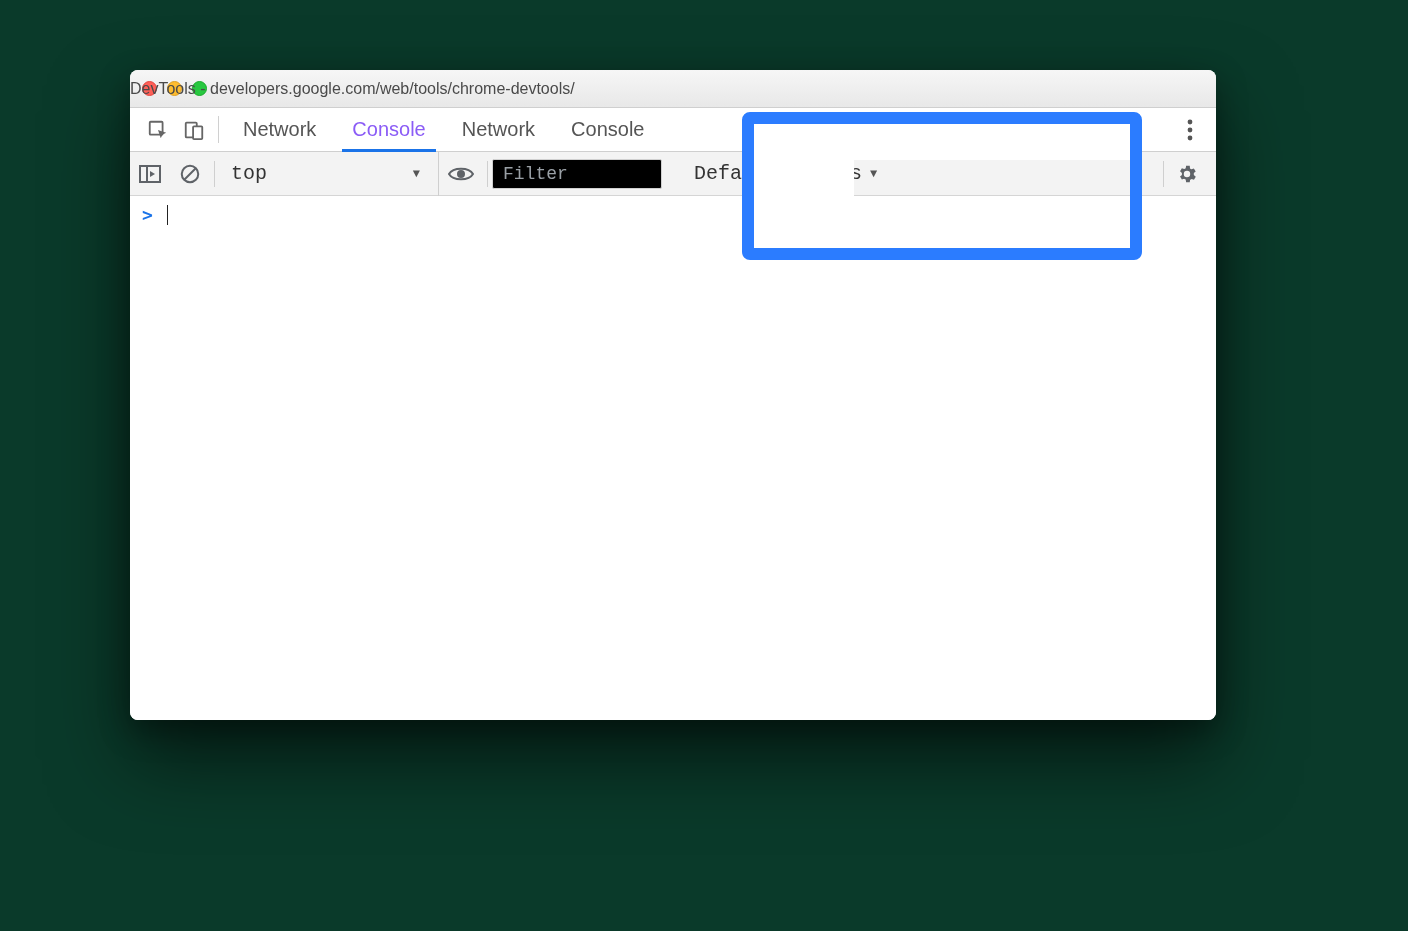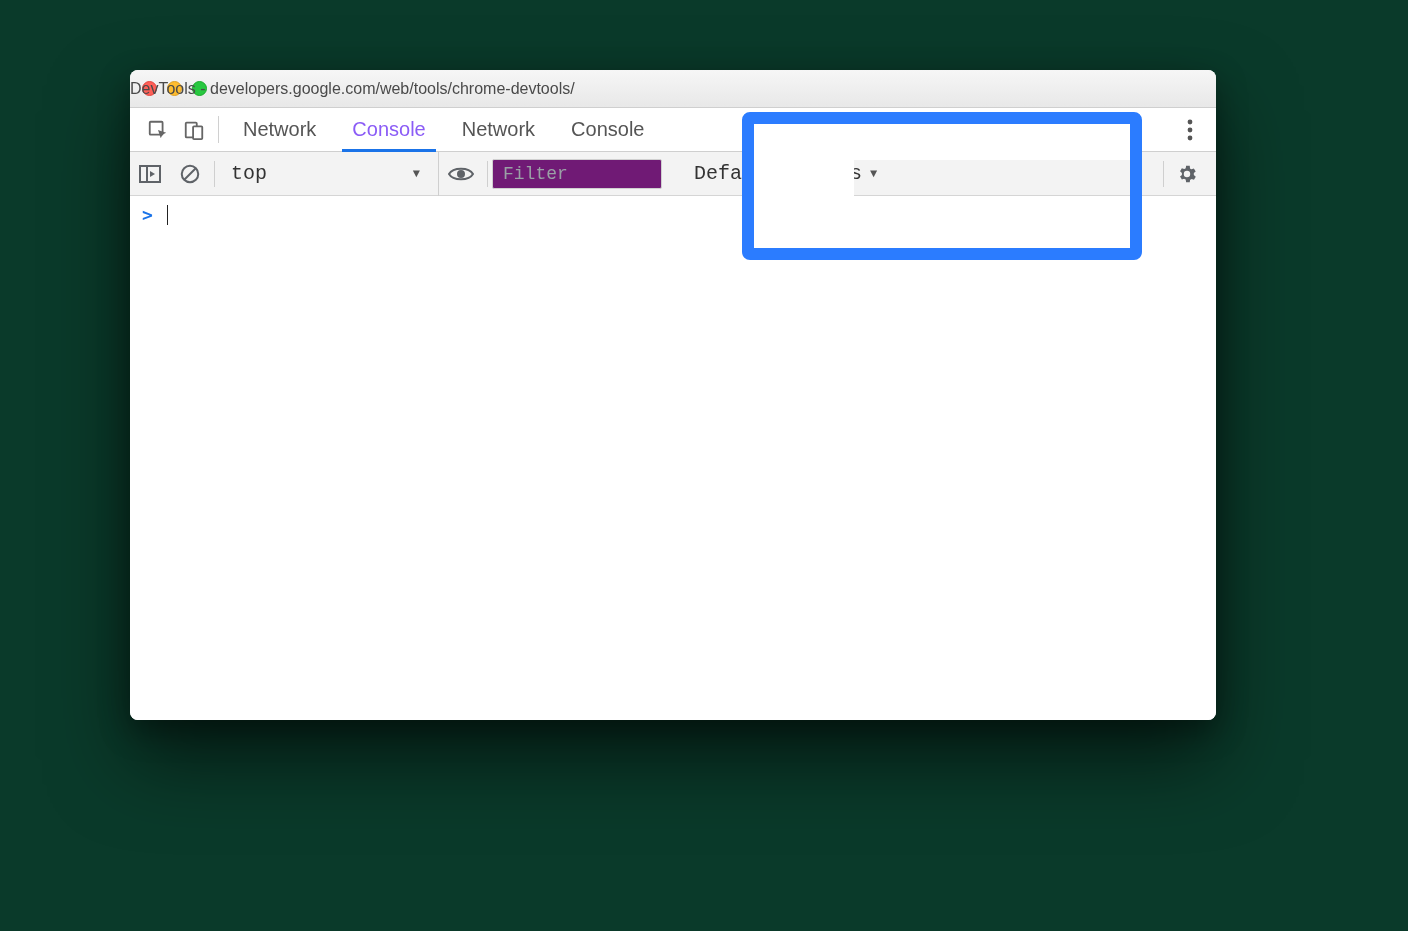--- a/index.html
+++ b/index.html
@@ -99,21 +99,21 @@
     padding: 0 12px;
     font-size: 20px; color:#333;
     height: 44px;
     min-width: 220px;
     justify-content: space-between;
     border-right: 1px solid #cfcfcf;
   }
   .dropdown-arrow { font-size: 12px; color:#555; margin-right:6px;}
   .eye { width: 44px; display:flex;align-items:center;justify-content:center;color:#5f6368;}
   .filter {
-    background:#701a75; border:1px solid #d0d0d0;
+    background:#000000; border:1px solid #d0d0d0;
     height: 30px; border-radius:2px;
     font-size: 18px; color:#9aa0a6;
     padding: 0 10px;
     width: 170px;
     display:flex; align-items:center;
   }
   .levels {
     margin-left: 24px;
     display:flex; align-items:center;
     font-size: 20px; color:#333;

